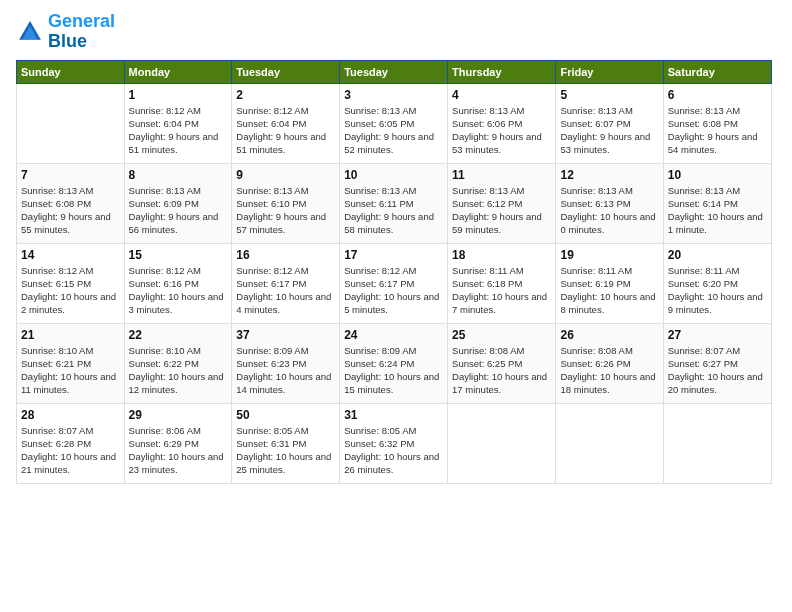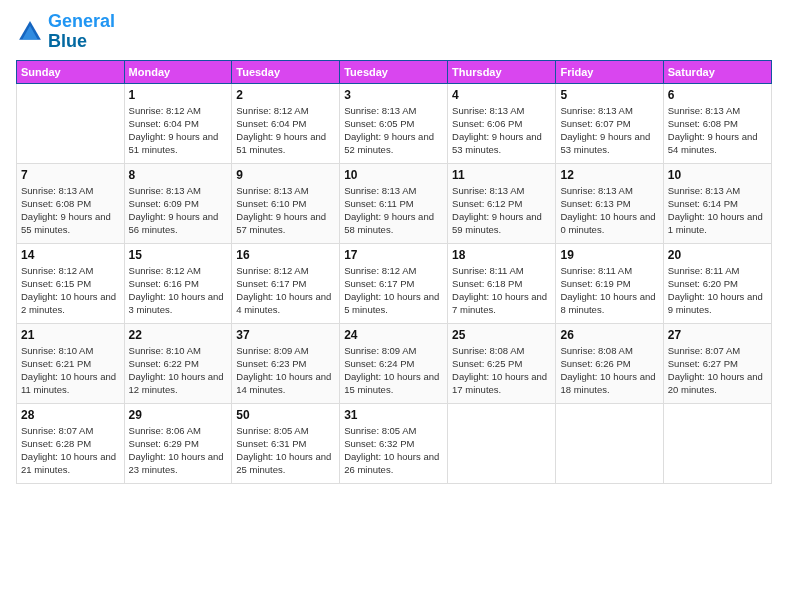--- a/index.html
+++ b/index.html
@@ -52,21 +52,21 @@
       font-size: 14px;
       color: #555;
       margin-top: 2px;
     }
     .calendar {
       width: 100%;
       border-collapse: collapse;
       font-size: 10px;
     }
     .calendar thead tr {
-      background-color: #d946ef;
+      background-color: #4d7c0f;
       color: #fff;
     }
     .calendar thead th {
       padding: 5px 4px;
       text-align: left;
       font-size: 11px;
       font-weight: 600;
       border: 1px solid #1455a0;
     }
     .calendar tbody tr {

